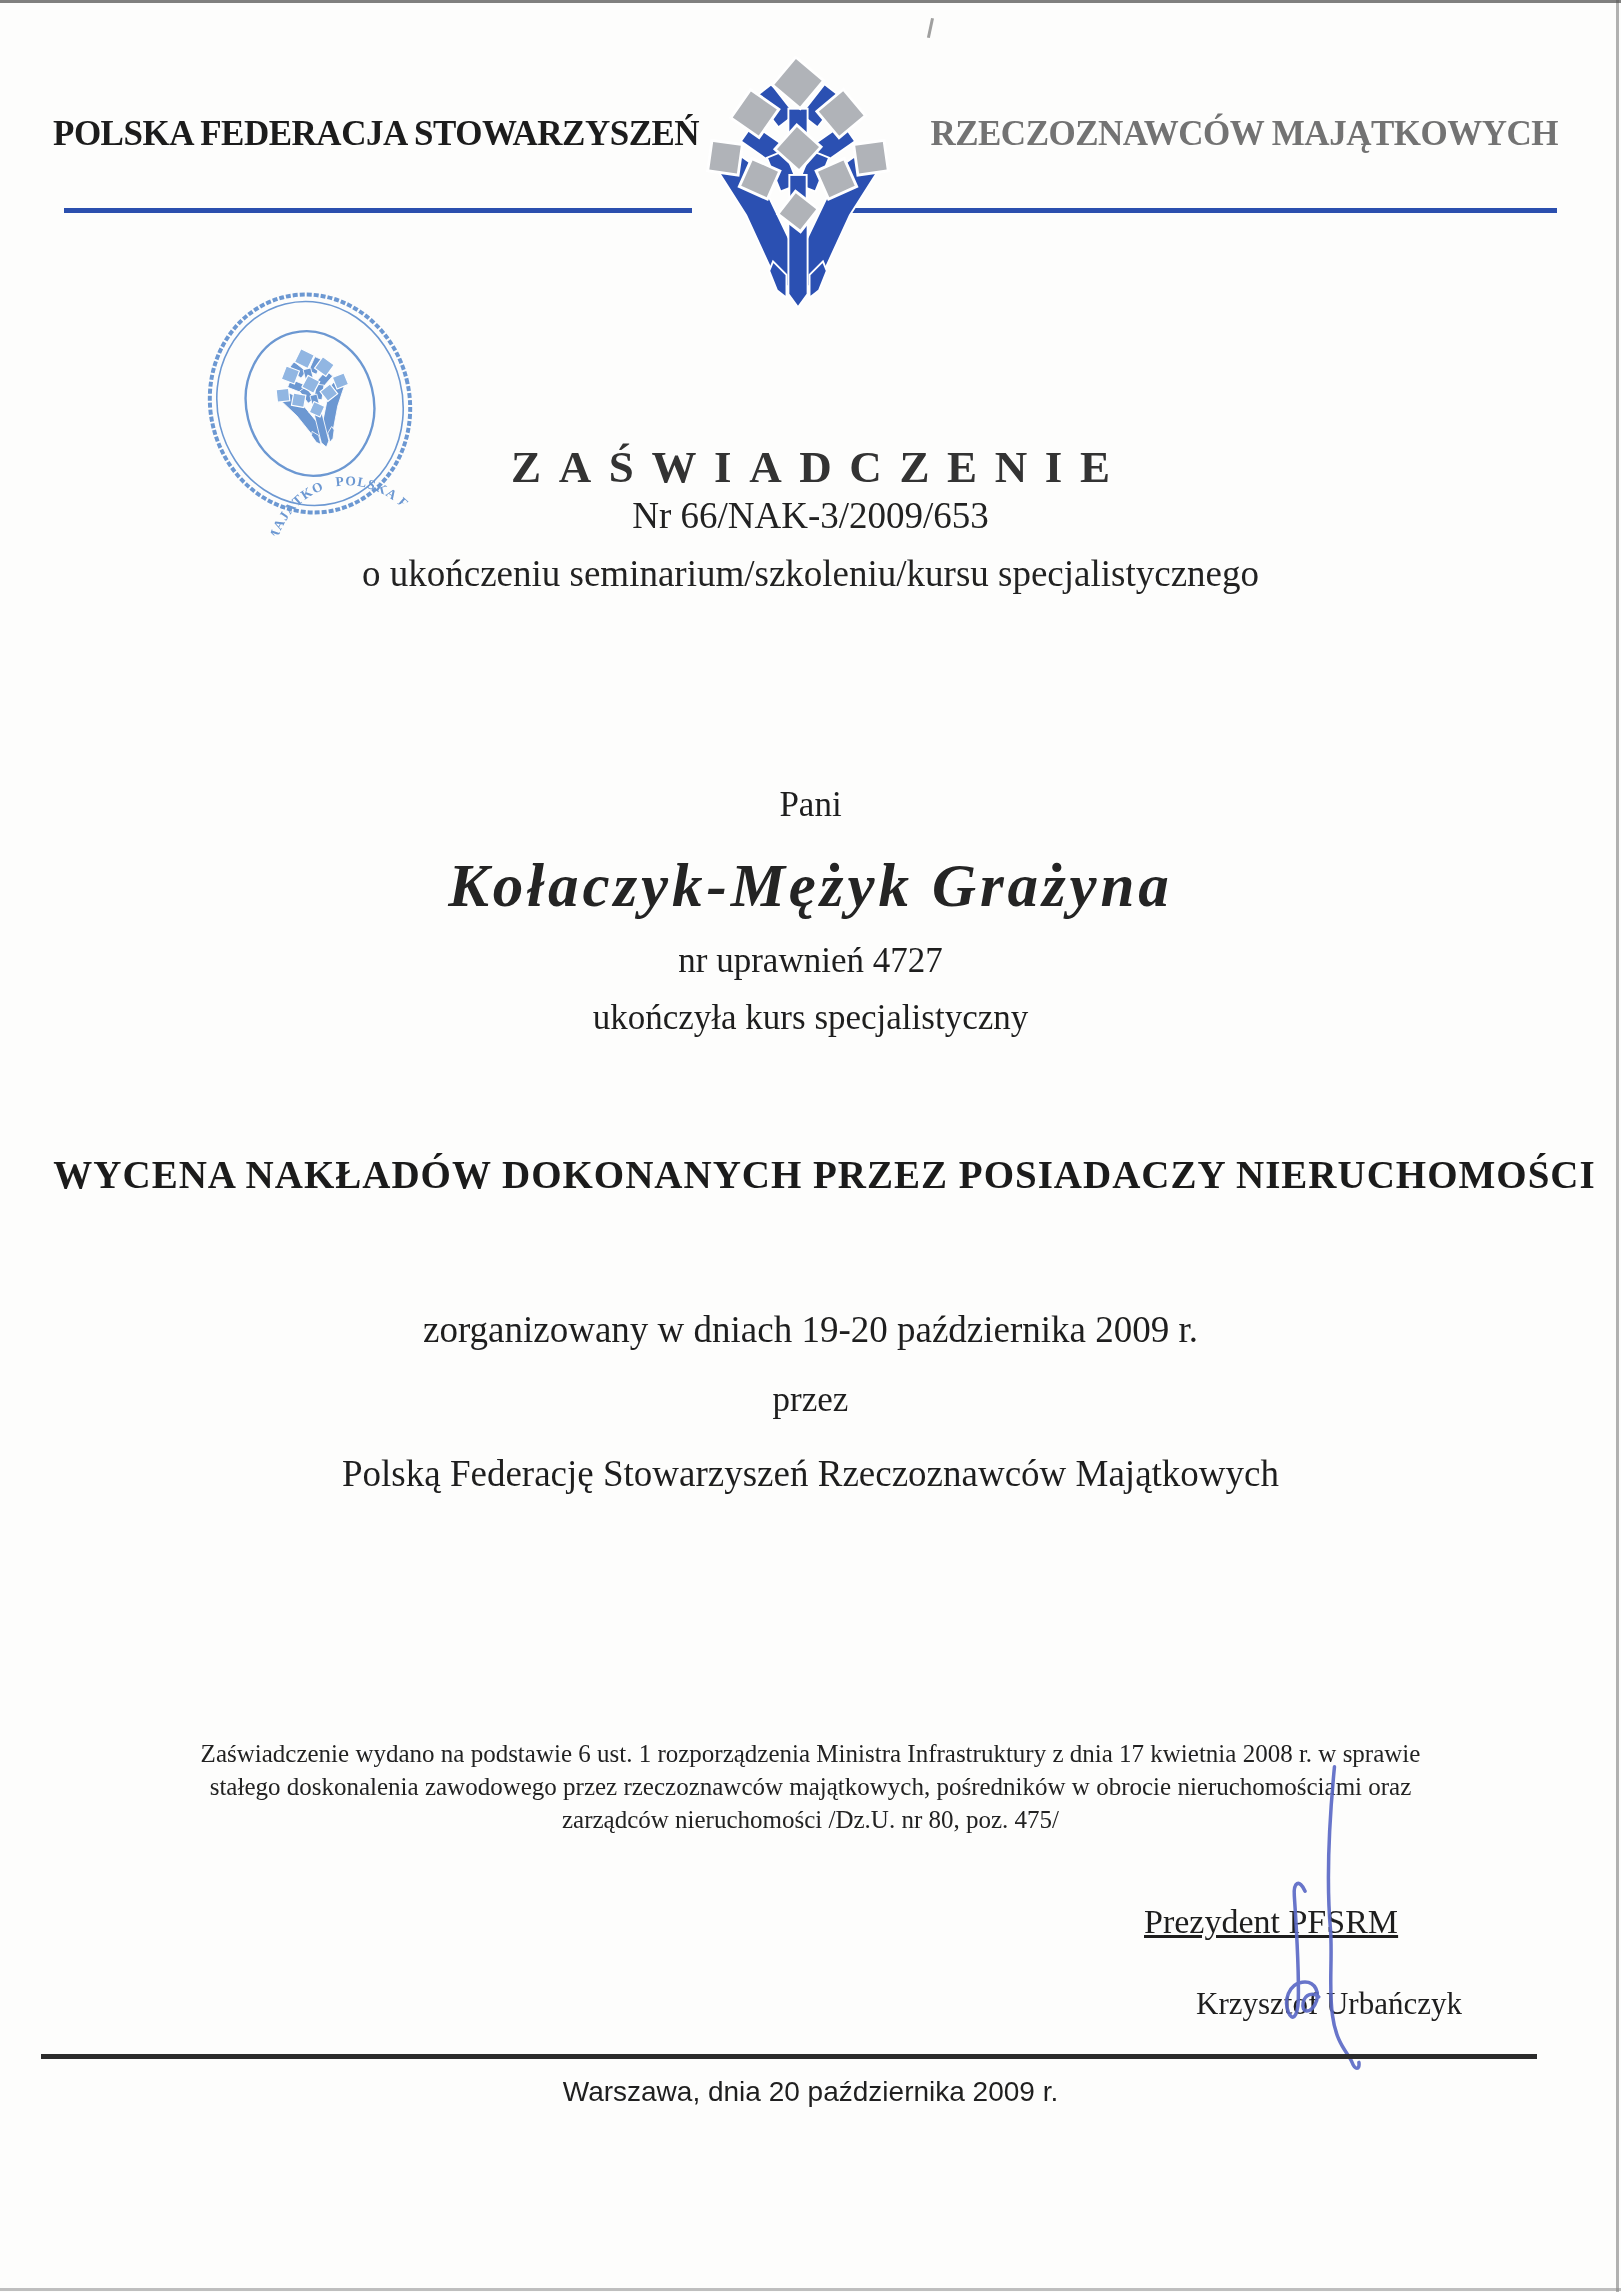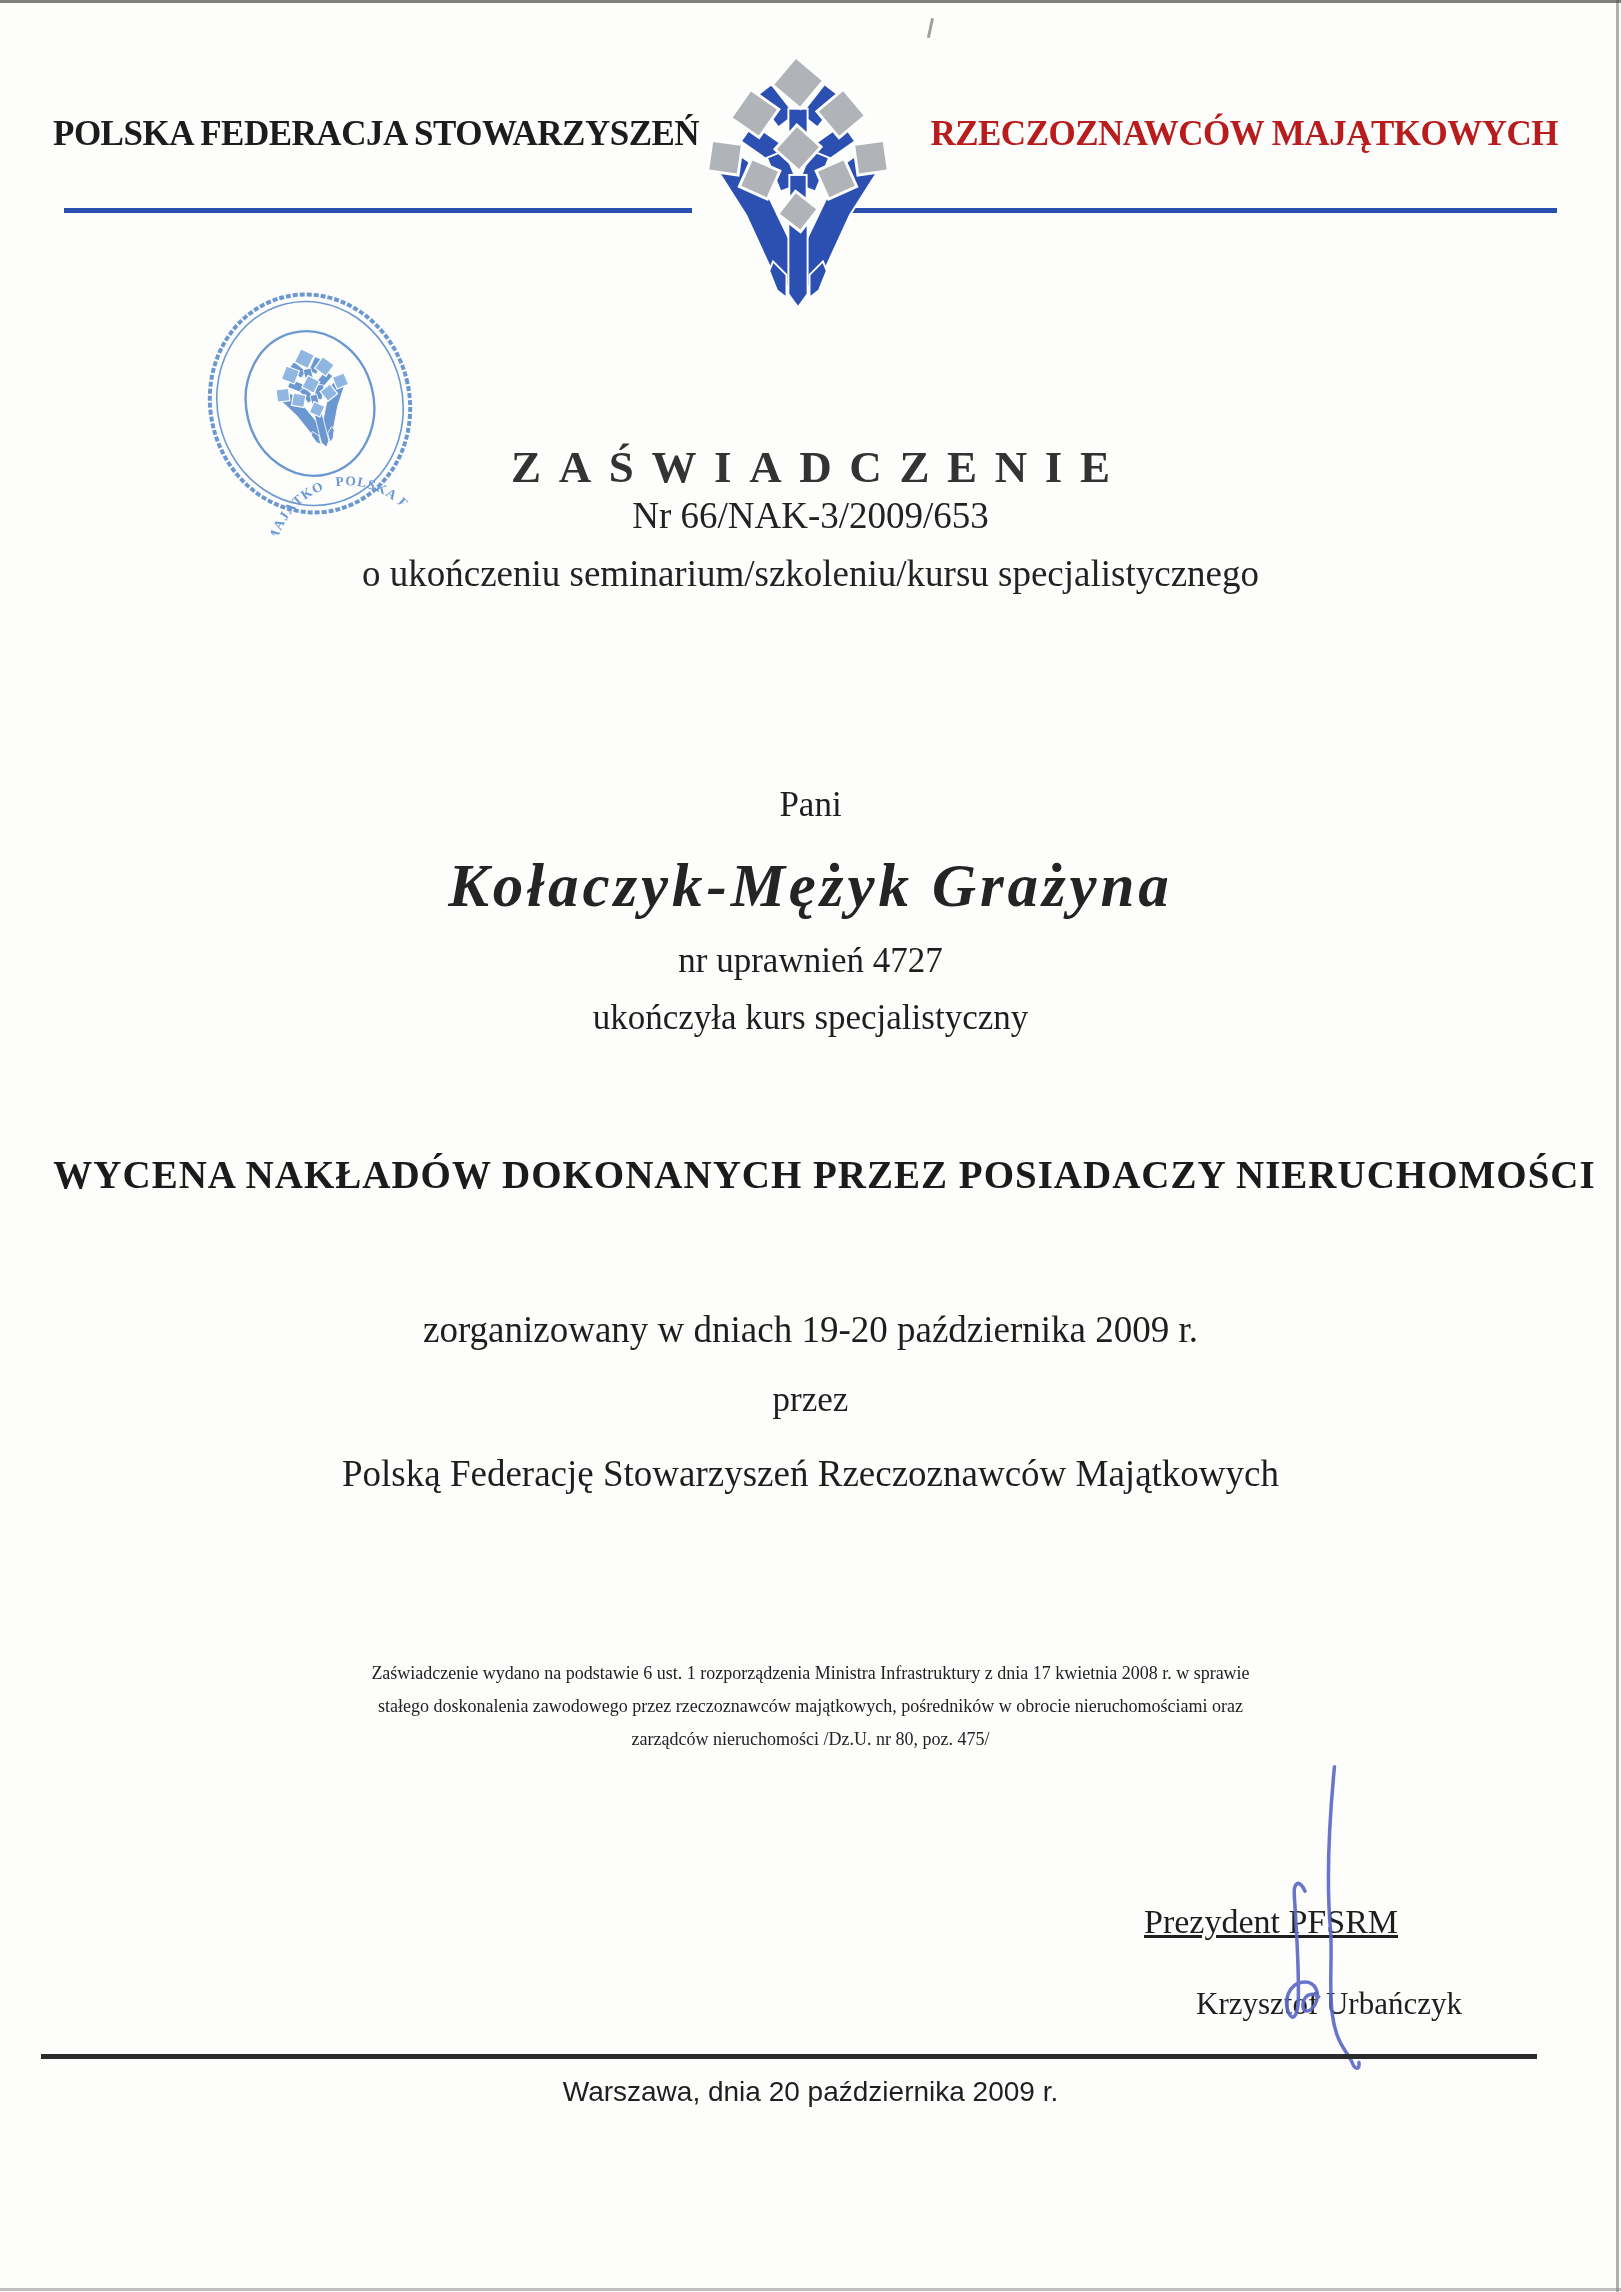--- a/index.html
+++ b/index.html
@@ -15,21 +15,21 @@
   .abs{position:absolute;}
   .ctr{left:0;right:0;text-align:center;}
   
   .edge-top{left:0;top:0;width:100%;height:2.9px;background:#4a4a4a;opacity:.7;}
   .edge-right{right:2px;top:0;width:2.9px;height:100%;background:#555;opacity:.45;}
   .edge-bottom{left:0;bottom:2px;width:100%;height:2.9px;background:#8a8a8a;opacity:.55;}
   .tick-mark{left:929px;top:17.6px;width:2.9px;height:19.6px;background:#777;opacity:.7;transform:rotate(12deg);}
 
   
   .org-left{left:53px;top:116px;font-size:35px;font-weight:bold;letter-spacing:-0.5px;color:#1c1c1c;white-space:nowrap;line-height:1;}
-  .org-right{right:63px;top:116px;font-size:35px;font-weight:bold;letter-spacing:-0.5px;color:#b91c1c;white-space:nowrap;line-height:1;text-align:left;}
+  .org-right{right:63px;top:116px;font-size:35px;font-weight:bold;letter-spacing:-0.5px;color:#737373;white-space:nowrap;line-height:1;text-align:left;}
   .rule-left{left:64px;top:208px;width:628px;height:4.9px;background:#2b4fae;}
   .rule-right{left:846px;top:208px;width:711px;height:4.9px;background:#2b4fae;}
   .logo-wrap{left:702px;top:55px;width:192px;height:261px;--c1:#2b50b2;--c2:#b0b3b8;}
 
   
   .stamp-wrap{left:199px;top:284px;width:222px;height:239px;transform:rotate(-14deg);opacity:.82;--c1:#4d82c9;--c2:#7aa7dd;}
 
   
   .t-heading{top:445px;font-size:45px;font-weight:bold;letter-spacing:17.6px;color:#333;line-height:1;text-indent:17.6px;}
   .t-number{top:497px;font-size:37px;color:#222;line-height:1;}
@@ -41,21 +41,21 @@
   .r-license{top:943px;font-size:35px;line-height:1;}
   .r-completion{top:1000px;font-size:35px;line-height:1;}
 
   
   .c-title{top:1155px;font-size:39px;font-weight:bold;letter-spacing:1px;color:#1b1b1b;line-height:1;white-space:nowrap;padding-left:28px;}
   .c-dates{top:1311px;font-size:37px;line-height:1;}
   .c-prep{top:1382px;font-size:35px;line-height:1;}
   .c-organizer{top:1455px;font-size:37px;line-height:1;}
 
   
-  .legal{top:1657px;font-size:18px;line-height:33px;color:#222;}
+  .legal{top:1737px;font-size:25px;line-height:33px;color:#222;}
 
   
   .sig-role{left:1144px;top:1905px;font-size:34px;line-height:1;white-space:nowrap;text-decoration:underline;}
   .sig-name{left:1196px;top:1988px;font-size:31px;line-height:1;white-space:nowrap;}
   .sig-ink{left:1264px;top:1759px;width:137px;height:323px;}
 
   
   .bottom-rule{left:41px;top:2054px;width:1496px;height:4.9px;background:#2b2b2b;}
   .place-date{top:2078px;font-size:28px;font-family:"Liberation Sans", sans-serif;color:#1f1f1f;line-height:1;}
 </style>

